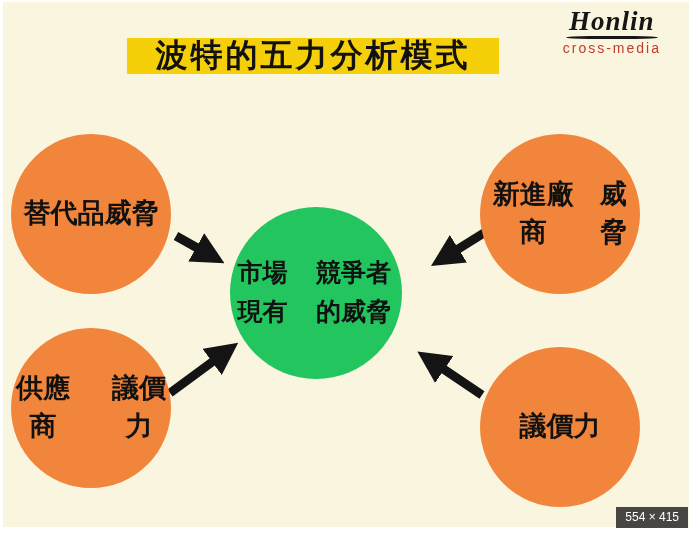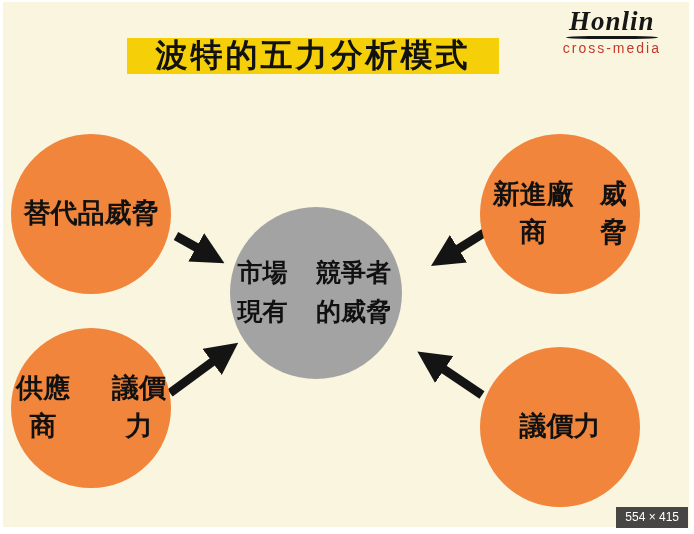--- a/index.html
+++ b/index.html
@@ -77,21 +77,21 @@
     font-size: 27px;
     line-height: 1.4;
   }
   .node.tl { left: 8px;   top: 132px; }
   .node.tr { left: 477px; top: 132px; }
   .node.bl { left: 8px;   top: 326px; gap: 32px; }
   .node.br { left: 477px; top: 345px; }
   .center-node {
     left: 227px; top: 205px;
     width: 172px; height: 172px;
-    background: #a3a3a3;
+    background: #22c55e;
     font-size: 25px;
     line-height: 1.55;
     gap: 10px;
   }
   svg.arrows {
     position: absolute;
     left: 0; top: 0;
     pointer-events: none;
   }
   

